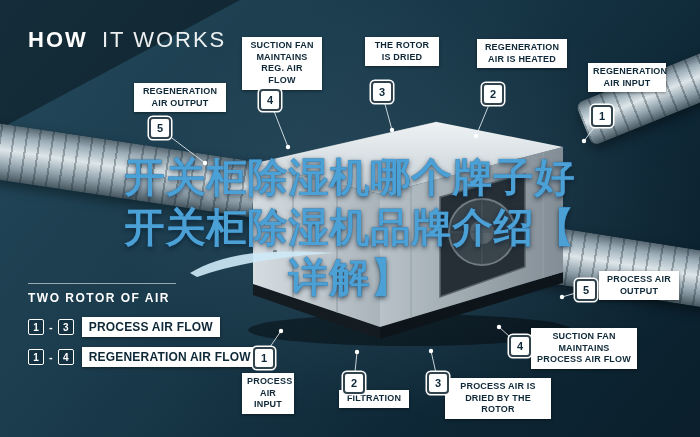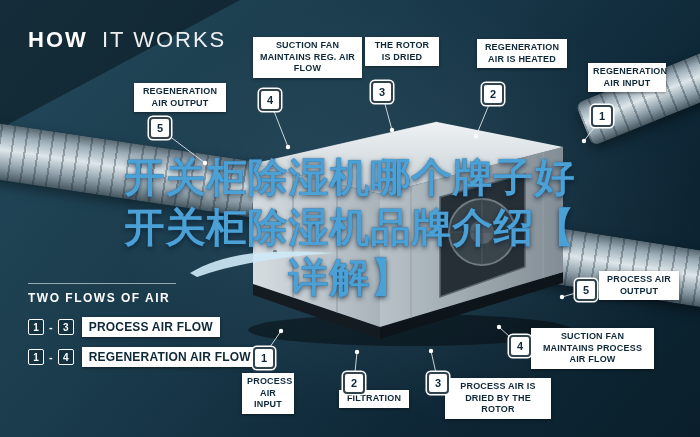--- a/index.html
+++ b/index.html
@@ -138,43 +138,43 @@
         <circle cx="281" cy="331" r="2.2"></circle>
     </g>
   </svg>
 
   <div class="title">
     <span class="bold">HOW</span>
     <span class="light">IT WORKS</span>
   </div>
 
   <div class="chip" style="left:134px; top:83px;  width:92px;">REGENERATION AIR OUTPUT</div>
-  <div class="chip" style="left:253px; top:37px;  width:109px;">SUCTION FAN MAINTAINS REG. AIR FLOW</div>
+  <div class="chip" style="left:242px; top:37px;  width:80px;">SUCTION FAN MAINTAINS REG. AIR FLOW</div>
   <div class="chip" style="left:365px; top:37px;  width:74px;">THE ROTOR IS DRIED</div>
   <div class="chip" style="left:477px; top:39px;  width:90px;">REGENERATION AIR IS HEATED</div>
   <div class="chip" style="left:588px; top:63px;  width:78px;">REGENERATION AIR INPUT</div>
   <div class="chip" style="left:599px; top:271px; width:80px;">PROCESS AIR OUTPUT</div>
-  <div class="chip" style="left:531px; top:328px; width:123px;">SUCTION FAN MAINTAINS PROCESS AIR FLOW</div>
+  <div class="chip" style="left:531px; top:328px; width:106px;">SUCTION FAN MAINTAINS PROCESS AIR FLOW</div>
   <div class="chip" style="left:445px; top:378px; width:106px;">PROCESS AIR IS DRIED BY THE ROTOR</div>
   <div class="chip" style="left:339px; top:390px; width:70px;">FILTRATION</div>
   <div class="chip" style="left:242px; top:373px; width:52px;">PROCESS AIR INPUT</div>
 
   <div class="badge" style="left:151px; top:119px;">5</div>
   <div class="badge" style="left:261px; top:91px;">4</div>
   <div class="badge" style="left:373px; top:83px;">3</div>
   <div class="badge" style="left:484px; top:85px;">2</div>
   <div class="badge" style="left:593px; top:107px;">1</div>
   <div class="badge" style="left:577px; top:281px;">5</div>
   <div class="badge" style="left:511px; top:337px;">4</div>
   <div class="badge" style="left:429px; top:374px;">3</div>
   <div class="badge" style="left:345px; top:374px;">2</div>
   <div class="badge" style="left:255px; top:349px;">1</div>
 
   <div class="legend-rule"></div>
-  <div class="legend-title">TWO FLOWS OF AIR</div>
+  <div class="legend-title">TWO ROTOR OF AIR</div>
 
   <div class="legend-row legend-row-1">
     <span class="badge-sm">1</span>
     <span class="legend-dash">-</span>
     <span class="badge-sm">3</span>
     <span class="legend-chip">PROCESS AIR FLOW</span>
   </div>
 
   <div class="legend-row legend-row-2">
     <span class="badge-sm">1</span>

